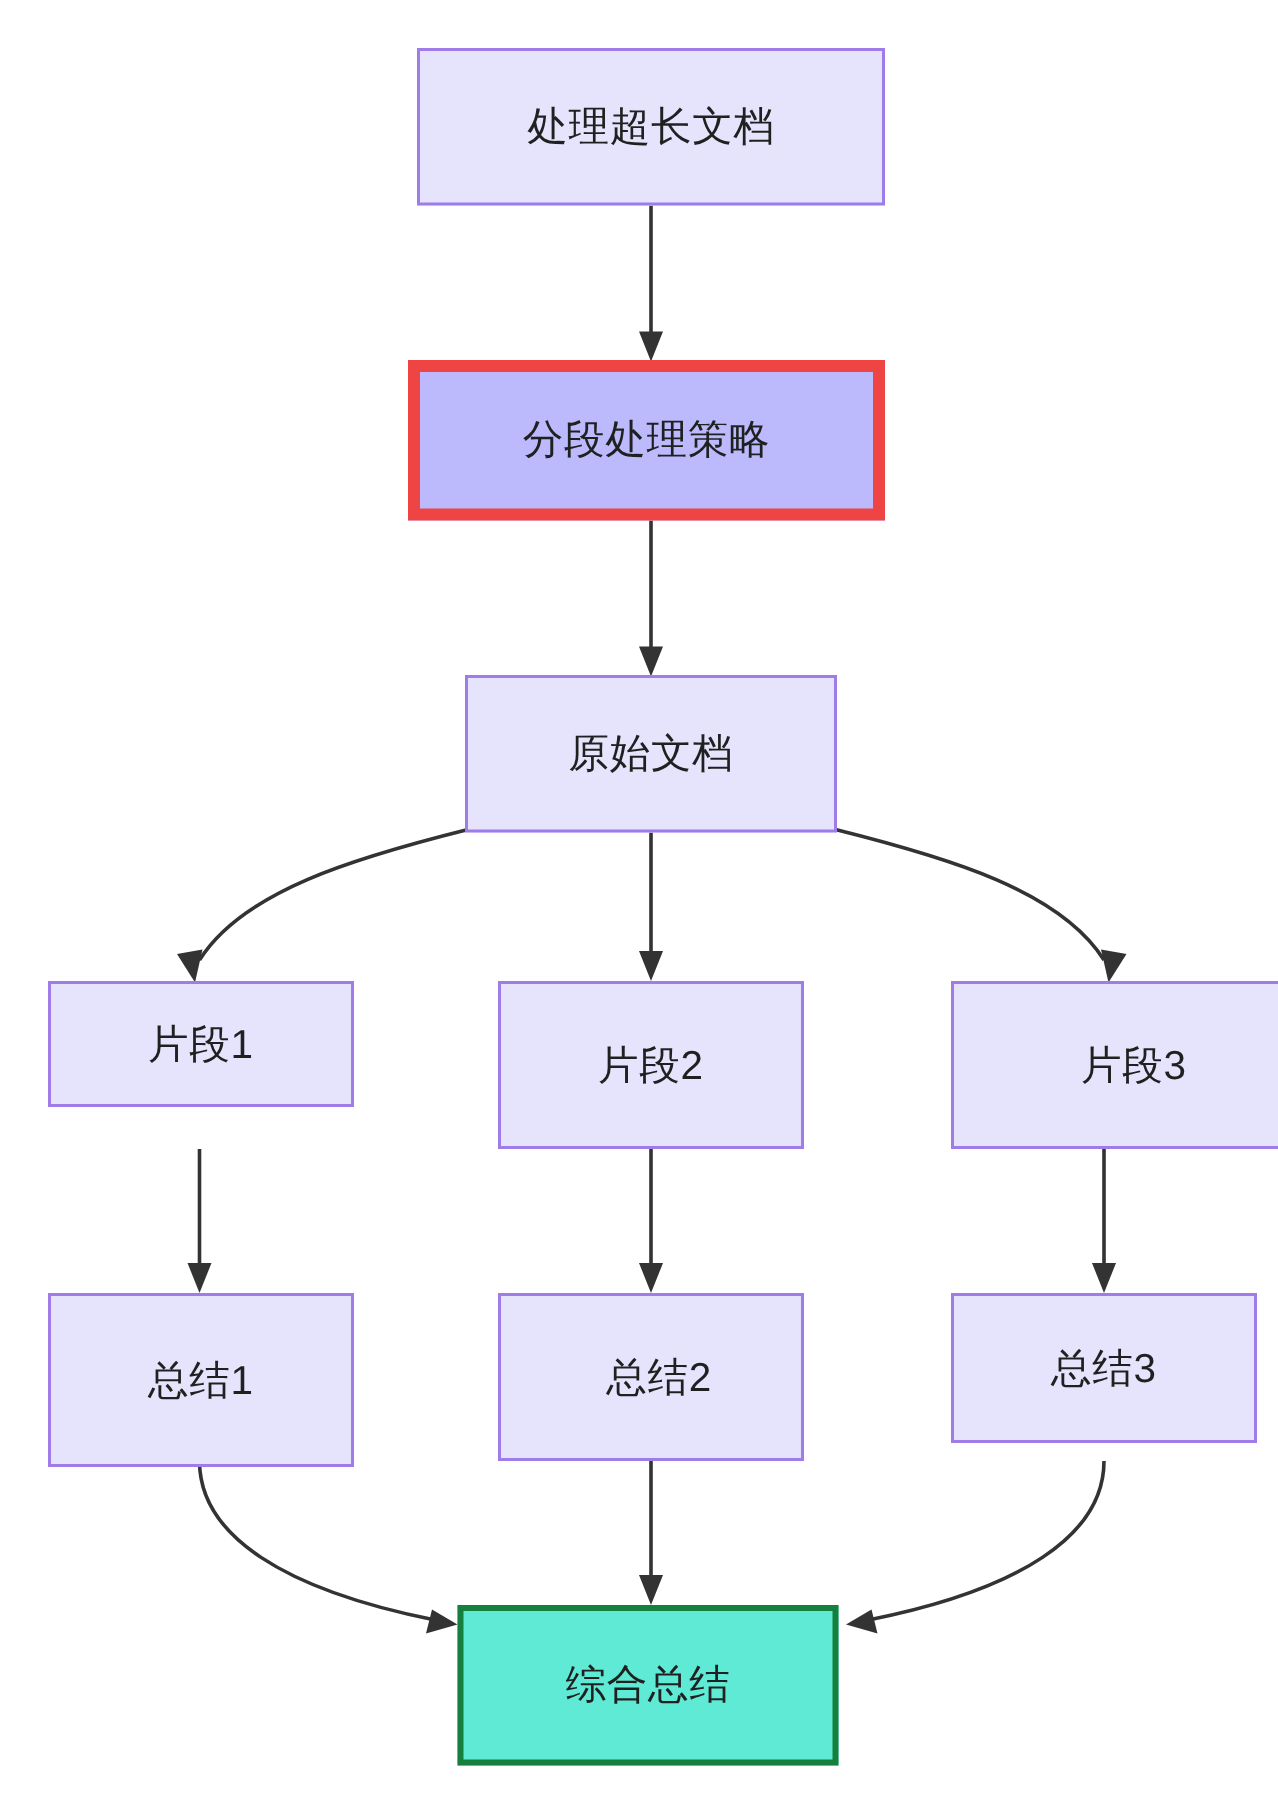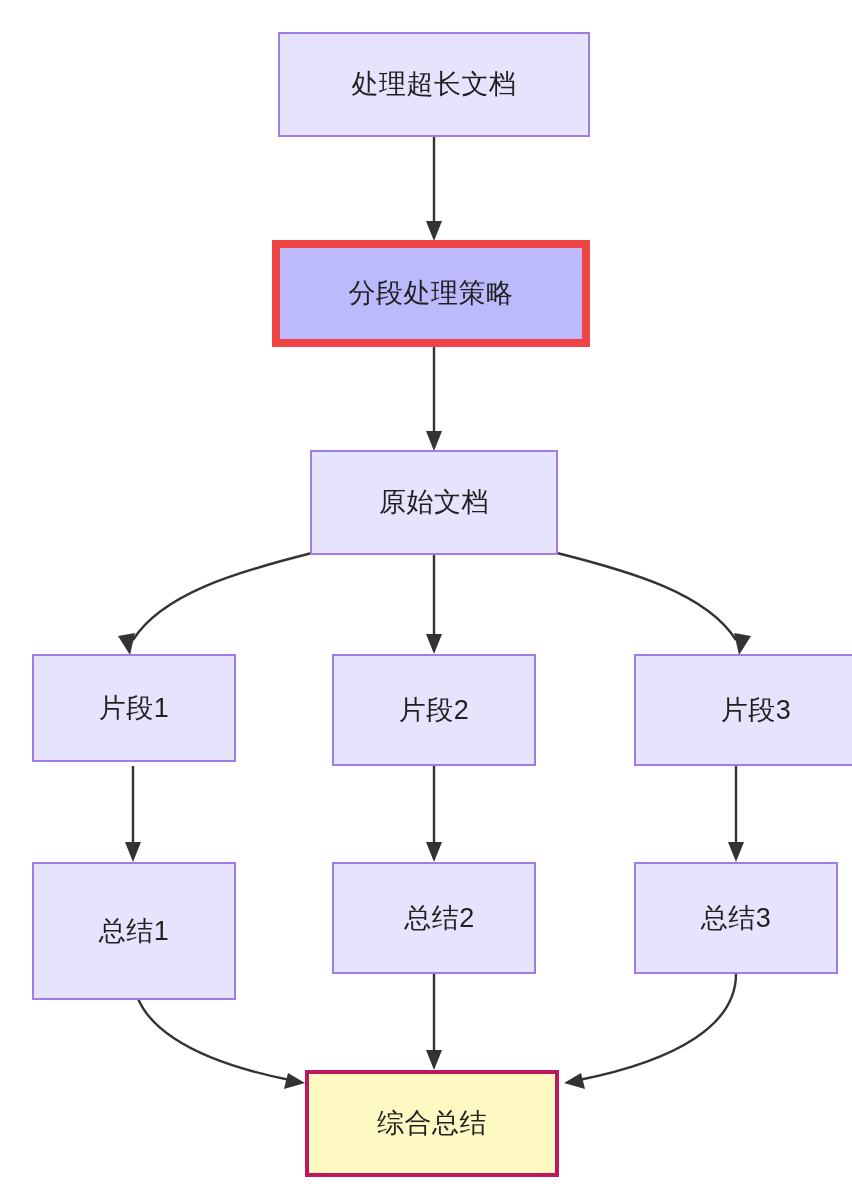--- a/index.html
+++ b/index.html
@@ -40,22 +40,22 @@
     background: #e6e3fc;
     border: 2px solid #a07ce8;
     font-size: 27px;
   }
   .node-strong {
     background: #bdb9fd;
     border: 8px solid #ef4444;
     font-size: 27px;
   }
   .node-result {
-    background: #fef9c3;
-    border: 4px solid #be185d;
+    background: #5eead4;
+    border: 4px solid #15803d;
     font-size: 27px;
   }
   .edge-path {
     fill: none;
     stroke: #333333;
     stroke-width: 2.4;
   }
   .arrow-head {
     fill: #333333;
   }
@@ -129,41 +129,41 @@
   </div>
 
   <div class="node node-strong" style="left:272px; top:240px; width:318px; height:107px;">
     <span>分段处理策略</span>
   </div>
 
   <div class="node node-light" style="left:310px; top:450px; width:248px; height:105px;">
     <span>原始文档</span>
   </div>
 
-  <div class="node node-light" style="left:32px; top:654px; width:204px; height:108px;">
+  <div class="node node-light" style="left:32px; top:654px; width:204px; height:84px;">
     <span>片段1</span>
   </div>
 
   <div class="node node-light" style="left:332px; top:654px; width:204px; height:112px;text-align:center;">
     <span>片段2</span>
   </div>
 
   <div class="node node-light" style="left:634px; top:654px; width:244px; height:112px;">
     <span>片段3</span>
   </div>
 
-  <div class="node node-light" style="left:32px; top:862px; width:204px; height:138px;">
+  <div class="node node-light" style="left:32px; top:862px; width:204px; height:116px;">
     <span>总结1</span>
   </div>
 
   <div class="node node-light" style="left:332px; top:862px; width:204px; height:112px;padding-left:11px;">
     <span>总结2</span>
   </div>
 
-  <div class="node node-light" style="left:634px; top:862px; width:204px; height:112px;">
+  <div class="node node-light" style="left:634px; top:862px; width:204px; height:100px;">
     <span>总结3</span>
   </div>
 
   <div class="node node-result" style="left:305px; top:1070px; width:254px; height:107px;">
     <span>综合总结</span>
   </div>
 
 </div>
 
 </body></html>

